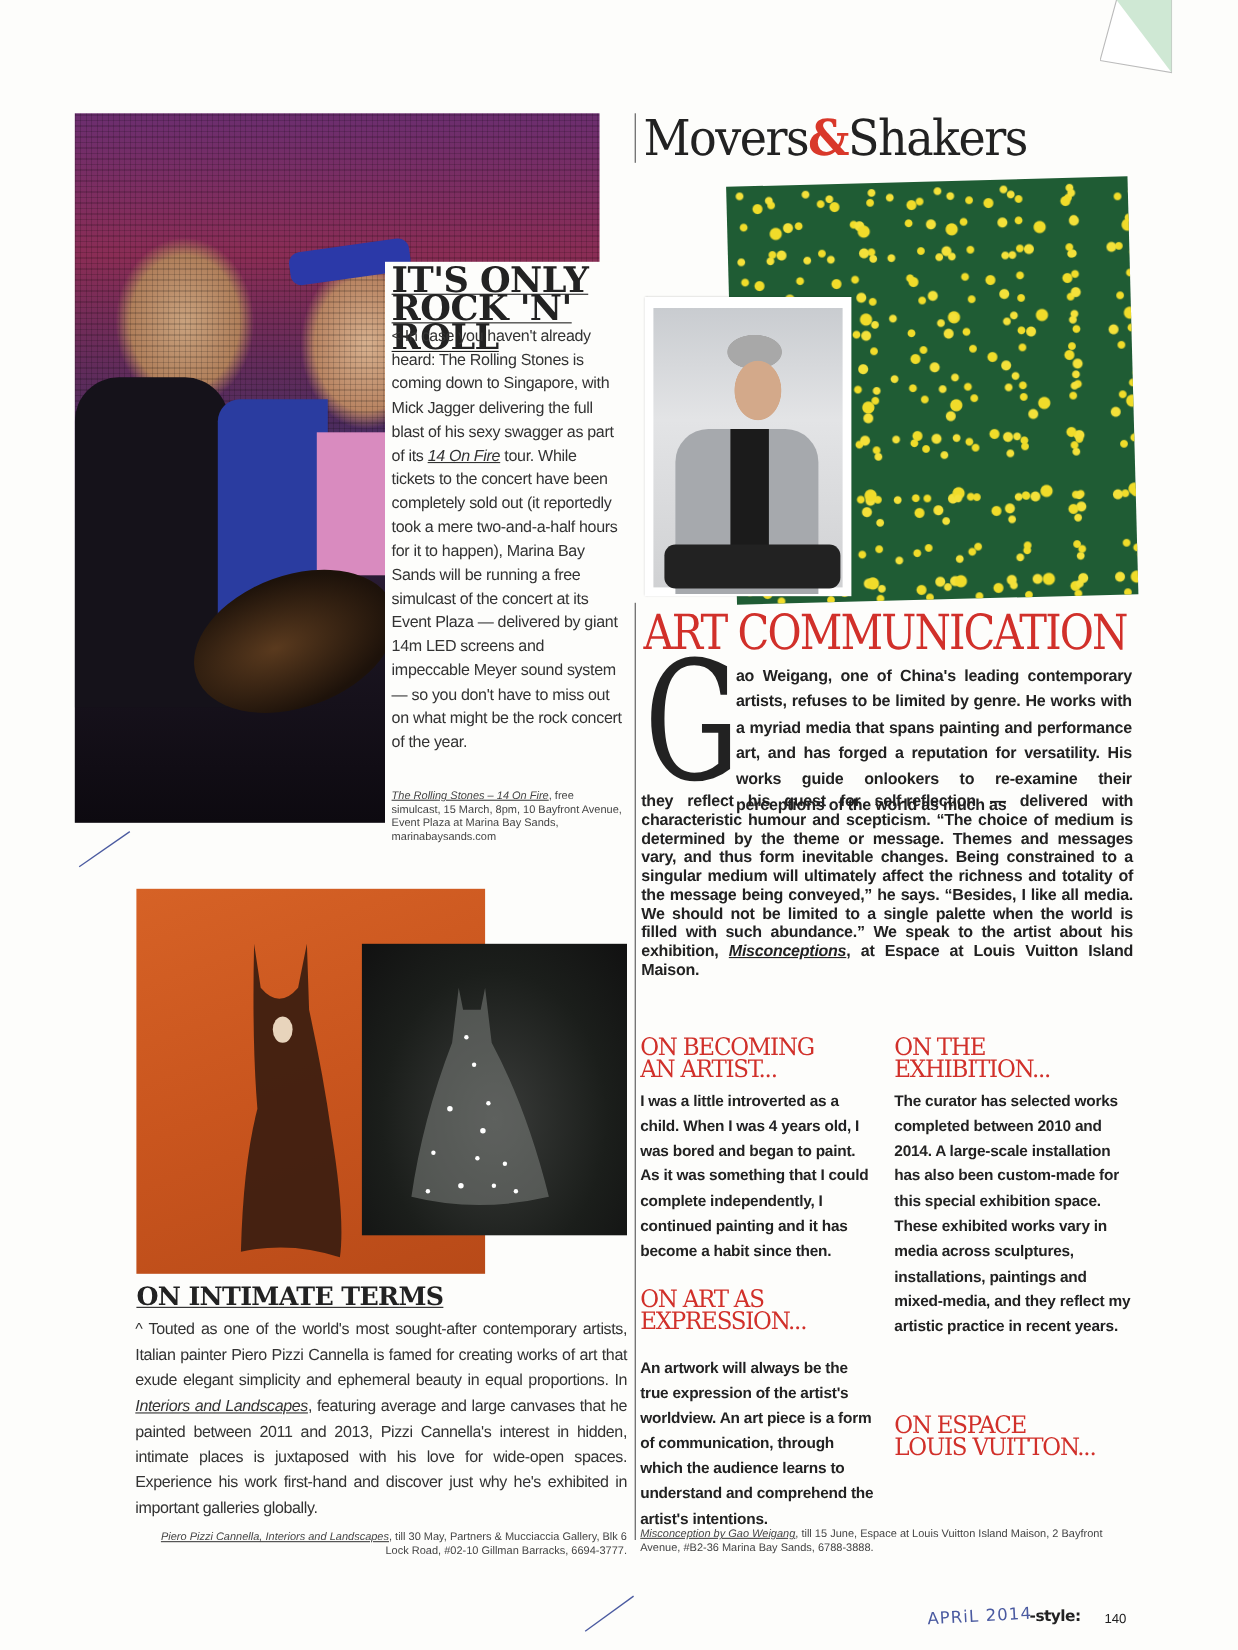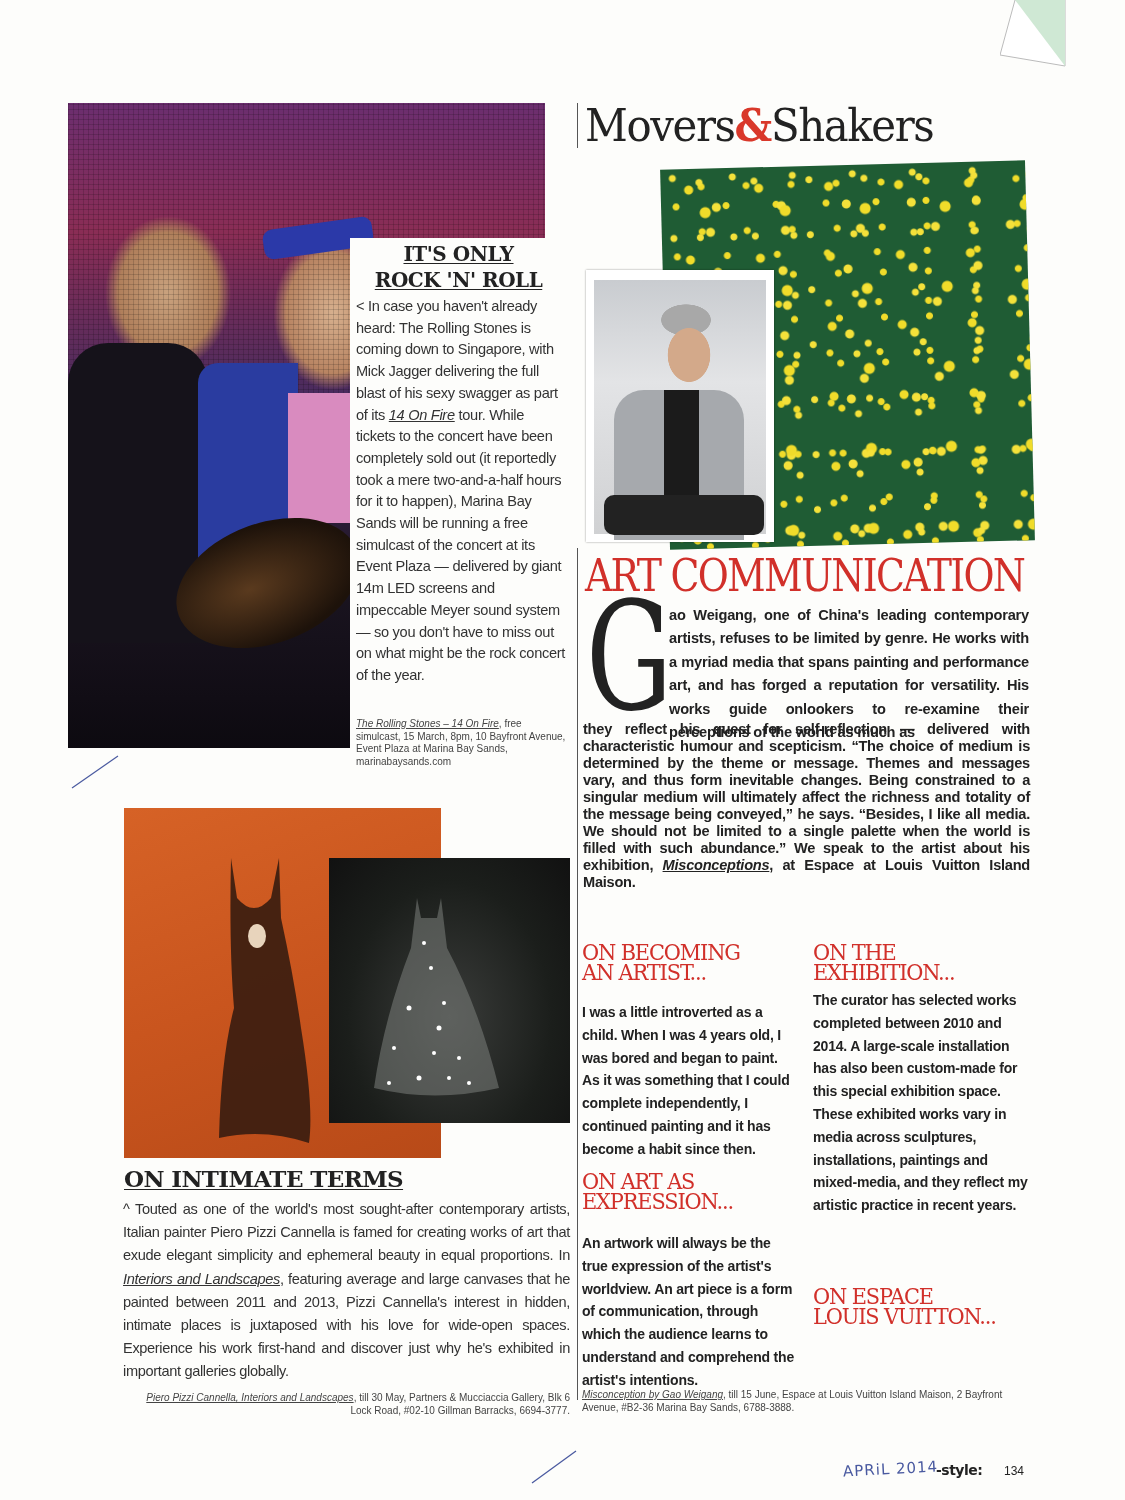--- a/index.html
+++ b/index.html
@@ -30,22 +30,22 @@
   .rock-photo .bandana { position: absolute; left: 195px; top: 120px; width: 110px; height: 30px; background: #2b39a8; border-radius: 10px; transform: rotate(-8deg); }
   .rock-photo .shirt-pink { position: absolute; left: 220px; top: 290px; width: 80px; height: 130px; background: #d98bbf; }
   .rock-photo .jacket { position: absolute; left: 130px; top: 260px; width: 100px; height: 240px; background: #2a3ca0; border-radius: 20px 0 0 0; }
   .rock-photo .jacket2 { position: absolute; left: 290px; top: 270px; width: 60px; height: 200px; background: #2a3ca0; }
   .rock-photo .guitar { position: absolute; left: 105px; top: 420px; width: 190px; height: 120px; background: radial-gradient(ellipse at 40% 50%, #5a3a1e, #1d120a 70%); border-radius: 50%; transform: rotate(-20deg); }
   .rock-photo .left-dark { position: absolute; left: 0; top: 240px; width: 140px; height: 300px; background: #15121a; border-radius: 40px 40px 0 0; }
 
   .rock-textbox { left: 350px; top: 238px; width: 215px; height: 540px; background: #fdfdfb; }
   .rock-title {
     left: 356px; top: 241px; width: 205px;
-    font-family: "DejaVu Serif", serif; font-weight: bold; font-size: 20px; line-height: 26px;
-    letter-spacing: -0.5px; color: #222; text-decoration: underline; text-decoration-thickness: 1px; text-underline-offset: 2px; text-align: center;
+    font-family: "DejaVu Serif", serif; font-weight: bold; font-size: 32px; line-height: 26px;
+    letter-spacing: -0.5px; color: #222; text-decoration: underline; text-decoration-thickness: 1px; text-underline-offset: 2px;
   }
   .rock-body {
     left: 356px; top: 296px; width: 210px;
     font-family: "Liberation Sans", sans-serif; font-size: 14.6px; line-height: 21.7px; color: #333; letter-spacing: -0.3px;
   }
   .rock-credit {
     left: 356px; top: 718px; width: 210px;
     font-size: 10px; line-height: 12.5px; color: #444;
   }
   .italic { font-style: italic; text-decoration: underline; }
@@ -189,21 +189,21 @@
 <div class="abs art-title">ART COMMUNICATION</div>
 <div class="abs dropcap">G</div>
 <div class="abs art-lead">ao Weigang, one of China's leading contemporary artists, refuses to be limited by genre. He works with a myriad media that spans painting and performance art, and has forged a reputation for versatility. His works guide onlookers to re-examine their perceptions of the world as much as</div>
 <div class="abs art-body"><span>they reflect his quest for self-reflection — delivered with characteristic humour and scepticism. “The choice of medium is determined by the theme or message. Themes and messages vary, and thus form inevitable changes. Being constrained to a singular medium will ultimately affect the richness and totality of the message being conveyed,” he says. “Besides, I like all media. We should not be limited to a single palette when the world is filled with such abundance.” We speak to the artist about his exhibition, </span><span class="italic">Misconceptions</span><span>, at Espace at Louis Vuitton Island Maison.</span></div>
 
 <div class="abs" style="left:582px;top:943px;width:215px">
   <div class="q-head">
       <div>ON BECOMING</div>
       <div>AN ARTIST...</div>
     </div>
-  <div class="q-body" style="margin-top:18px">I was a little introverted as a child. When I was 4 years old, I was bored and began to paint. As it was something that I could complete independently, I continued painting and it has become a habit since then.</div>
+  <div class="q-body" style="margin-top:6px">I was a little introverted as a child. When I was 4 years old, I was bored and began to paint. As it was something that I could complete independently, I continued painting and it has become a habit since then.</div>
 </div>
 <div class="abs" style="left:582px;top:1172px;width:215px">
   <div class="q-head">
       <div>ON ART AS</div>
       <div>EXPRESSION...</div>
     </div>
   <div class="q-body" style="margin-top:20px">An artwork will always be the true expression of the artist's worldview. An art piece is a form of communication, through which the audience learns to understand and comprehend the artist's intentions.</div>
 </div>
 <div class="abs" style="left:813px;top:943px;width:220px">
   <div class="q-head">
@@ -248,13 +248,13 @@
 <div class="abs intimate-title">ON INTIMATE TERMS</div>
 <div class="abs intimate-body"><span>^ Touted as one of the world's most sought-after contemporary artists, Italian painter Piero Pizzi Cannella is famed for creating works of art that exude elegant simplicity and ephemeral beauty in equal proportions. In </span><span class="italic">Interiors and Landscapes</span><span>, featuring average and large canvases that he painted between 2011 and 2013, Pizzi Cannella's interest in hidden, intimate places is juxtaposed with his love for wide-open spaces. Experience his work first-hand and discover just why he's exhibited in important galleries globally.</span></div>
 <div class="abs intimate-credit"><span class="italic">Piero Pizzi Cannella, Interiors and Landscapes</span><span>, till 30 May, Partners &amp; Mucciaccia Gallery, Blk 6 Lock Road, #02-10 Gillman Barracks, 6694-3777.</span></div>
 
 <svg class="abs pen-mark2" viewBox="0 0 50 40">
     <path d="M2 38 L46 6" stroke="#4a5aa0" stroke-width="1.2" fill="none"></path>
   </svg>
 
 <div class="abs footer-date">APRiL 2014</div>
 <div class="abs footer-brand">-style:</div>
-<div class="abs footer-page">134</div>
+<div class="abs footer-page">140</div>
 
 </body></html>

